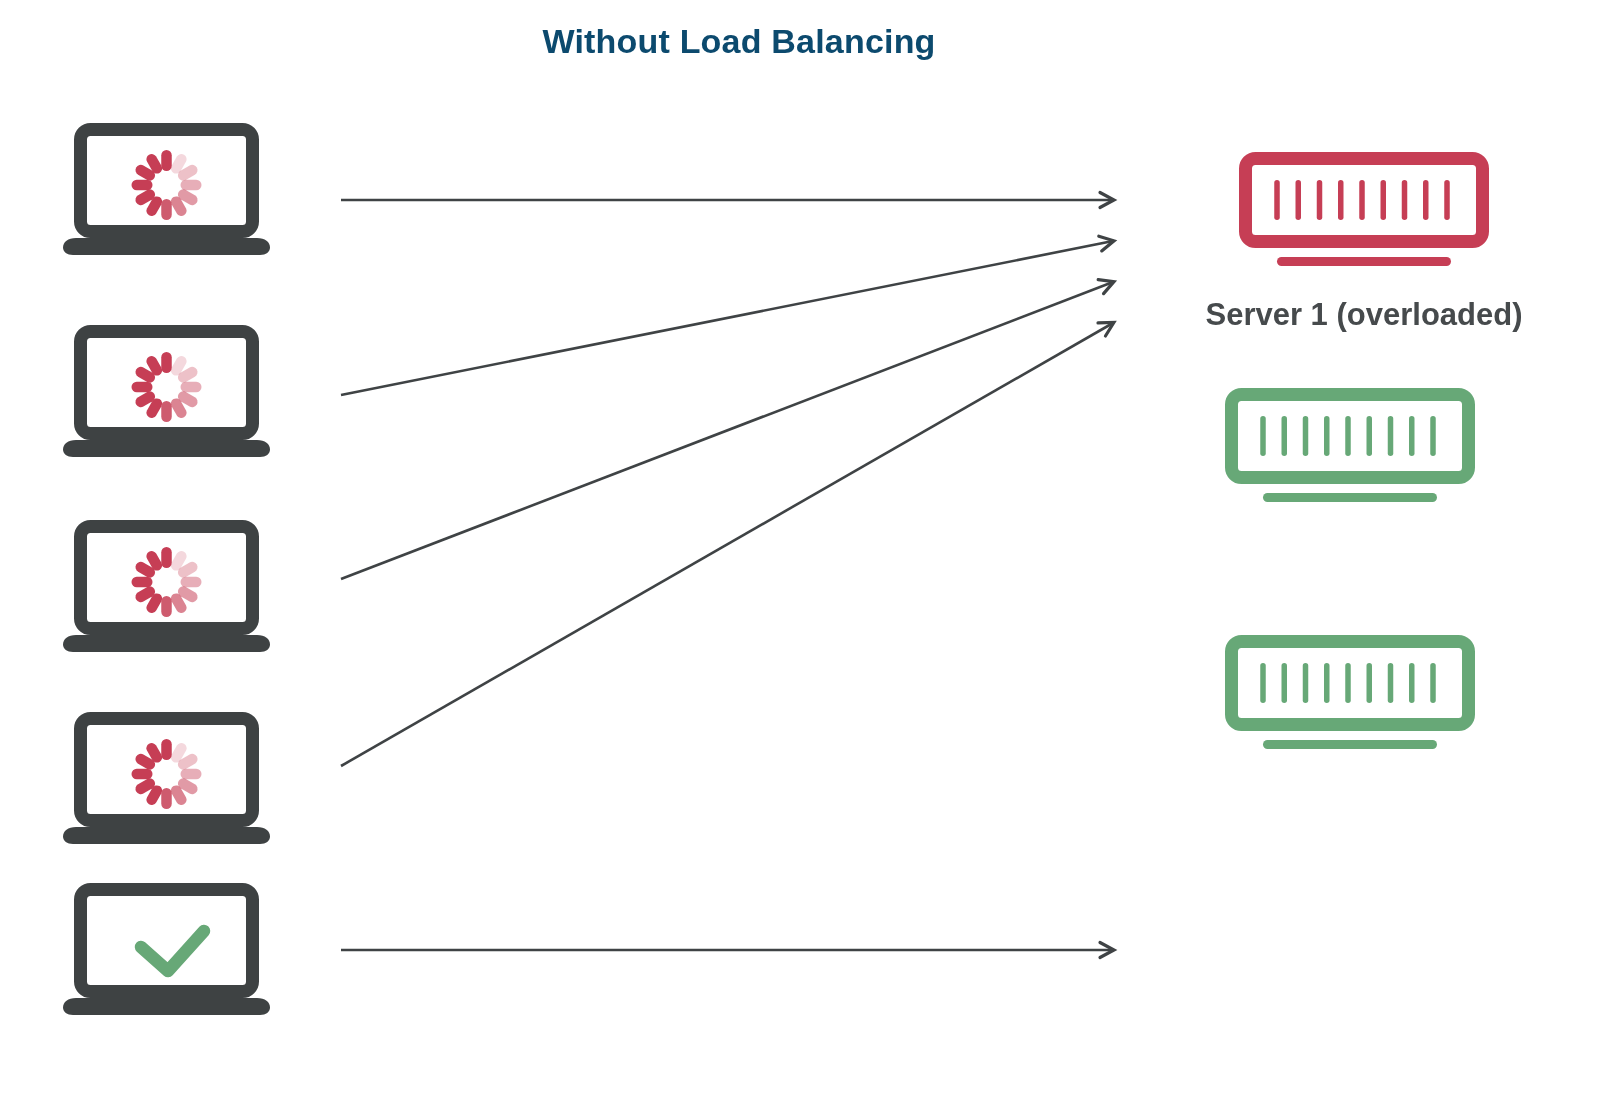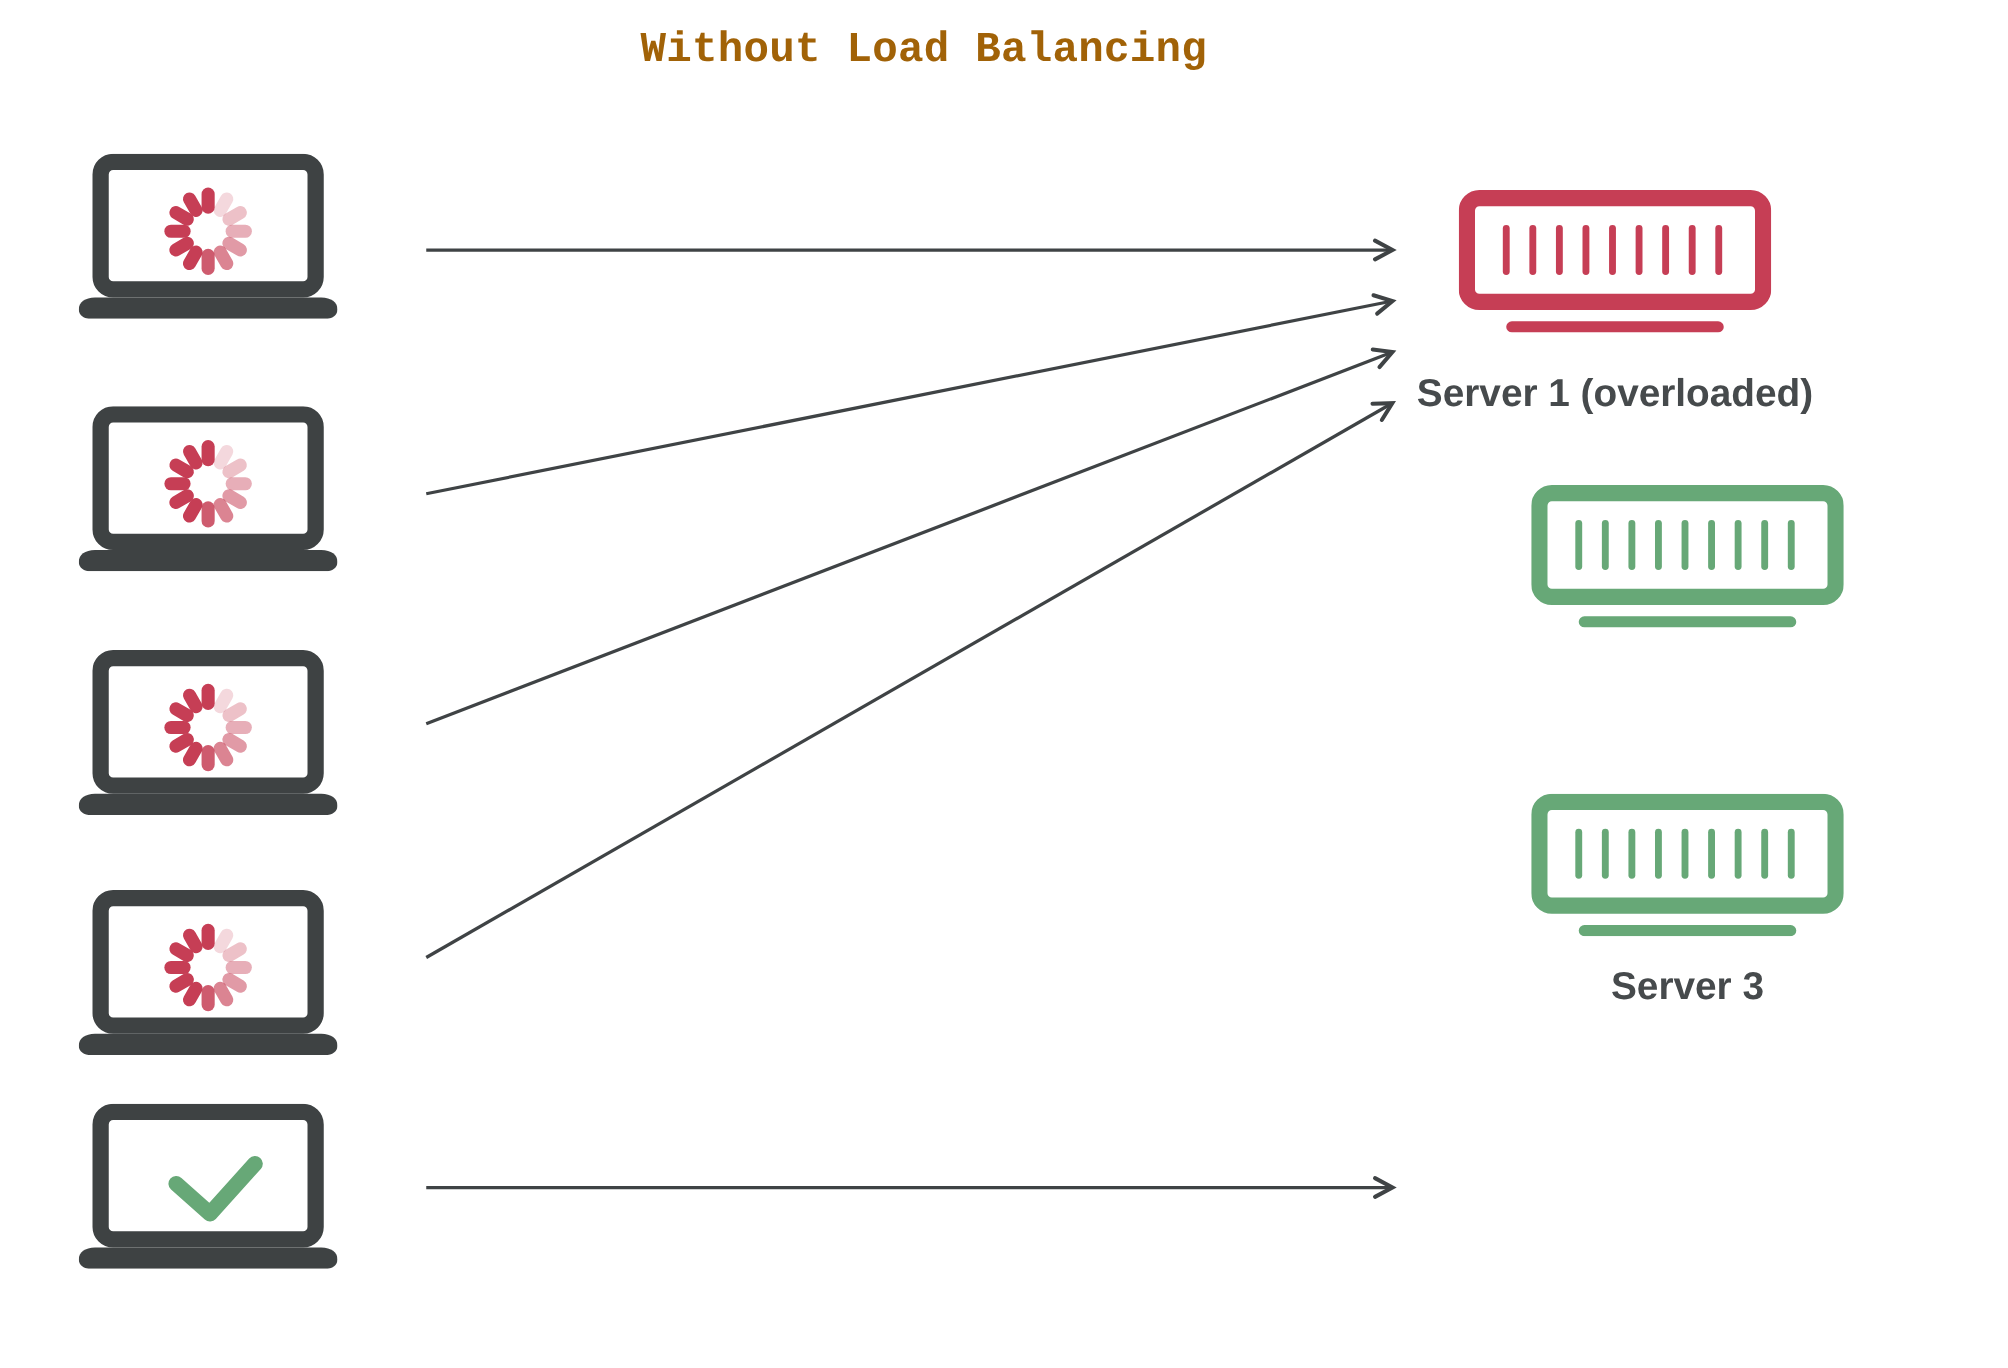--- a/index.html
+++ b/index.html
@@ -15,24 +15,23 @@
     font-family: "Liberation Sans", sans-serif;
     overflow: hidden;
   }
   .title {
     position: absolute;
     top: 22px;
     left: 739px;
     transform: translateX(-50%);
     font-size: 34px;
     font-weight: 700;
-    color: #a16207;
+    color: #0c4a6e;
     white-space: nowrap;
     letter-spacing: 0.2px;
-    font-family: Liberation Mono, monospace;
   }
   .layer {
     position: absolute;
     left: 0;
     top: 0;
     width: 100%;
     height: 100%;
   }
   .client {
     position: absolute;
@@ -154,21 +153,21 @@
       </div>
       <div class="client" style="left: 63px; top: 883px;">
         <svg viewBox="0 0 207 132" width="207" height="132">
           <rect x="17.5" y="6.5" width="172" height="102" rx="10" fill="#ffffff" stroke="#3e4243" stroke-width="13"></rect>
           <path d="M13,115 H194 C202,115 207,119 207,124.5 C207,129 203,132 197,132 H10 C4,132 0,129 0,124.5 C0,119 5,115 13,115 Z" fill="#3e4243"></path>
           <path d="M78,64 L105,88 L141,48" fill="none" stroke="#67a877" stroke-width="12.5" stroke-linecap="round" stroke-linejoin="round"></path>
         </svg>
       </div>
     </div>
   <div class="layer" id="servers">
-      <div class="server-group" style="left: 1112px; top: 152px;">
+      <div class="server-group" style="left: 1184px; top: 152px;">
         <svg viewBox="0 0 250 114" width="250" height="114">
           <rect x="6.5" y="6.5" width="237" height="83" rx="10" fill="#ffffff" stroke="#c63e55" stroke-width="13"></rect>
           <rect x="35.25" y="28" width="5.5" height="40" rx="2.75" fill="#c63e55"></rect>
           <rect x="56.5" y="28" width="5.5" height="40" rx="2.75" fill="#c63e55"></rect>
           <rect x="77.75" y="28" width="5.5" height="40" rx="2.75" fill="#c63e55"></rect>
           <rect x="99" y="28" width="5.5" height="40" rx="2.75" fill="#c63e55"></rect>
           <rect x="120.25" y="28" width="5.5" height="40" rx="2.75" fill="#c63e55"></rect>
           <rect x="141.5" y="28" width="5.5" height="40" rx="2.75" fill="#c63e55"></rect>
           <rect x="162.75" y="28" width="5.5" height="40" rx="2.75" fill="#c63e55"></rect>
           <rect x="184" y="28" width="5.5" height="40" rx="2.75" fill="#c63e55"></rect>
@@ -199,21 +198,20 @@
           <rect x="56.5" y="28" width="5.5" height="40" rx="2.75" fill="#67a877"></rect>
           <rect x="77.75" y="28" width="5.5" height="40" rx="2.75" fill="#67a877"></rect>
           <rect x="99" y="28" width="5.5" height="40" rx="2.75" fill="#67a877"></rect>
           <rect x="120.25" y="28" width="5.5" height="40" rx="2.75" fill="#67a877"></rect>
           <rect x="141.5" y="28" width="5.5" height="40" rx="2.75" fill="#67a877"></rect>
           <rect x="162.75" y="28" width="5.5" height="40" rx="2.75" fill="#67a877"></rect>
           <rect x="184" y="28" width="5.5" height="40" rx="2.75" fill="#67a877"></rect>
           <rect x="205.25" y="28" width="5.5" height="40" rx="2.75" fill="#67a877"></rect>
           <rect x="38" y="105" width="174" height="9" rx="4.5" fill="#67a877"></rect>
         </svg>
-        <div class="server-label" style="top: 138px;">Server 3</div>
       </div>
     </div>
   <svg id="arrows" width="1606" height="1094" viewBox="0 0 1606 1094">
       <defs>
         <marker id="ah" markerWidth="26" markerHeight="26" refX="20" refY="13" orient="auto" markerUnits="userSpaceOnUse">
           <path d="M7,5.5 L21,13 L7,20.5" fill="none" stroke="#3f4345" stroke-width="3.2" stroke-linecap="round"></path>
         </marker>
       </defs>
       <line x1="341" y1="200" x2="1113" y2="200" stroke="#3f4345" stroke-width="2.6" marker-end="url(#ah)"></line>
       <line x1="341" y1="395" x2="1113" y2="241" stroke="#3f4345" stroke-width="2.6" marker-end="url(#ah)"></line>

